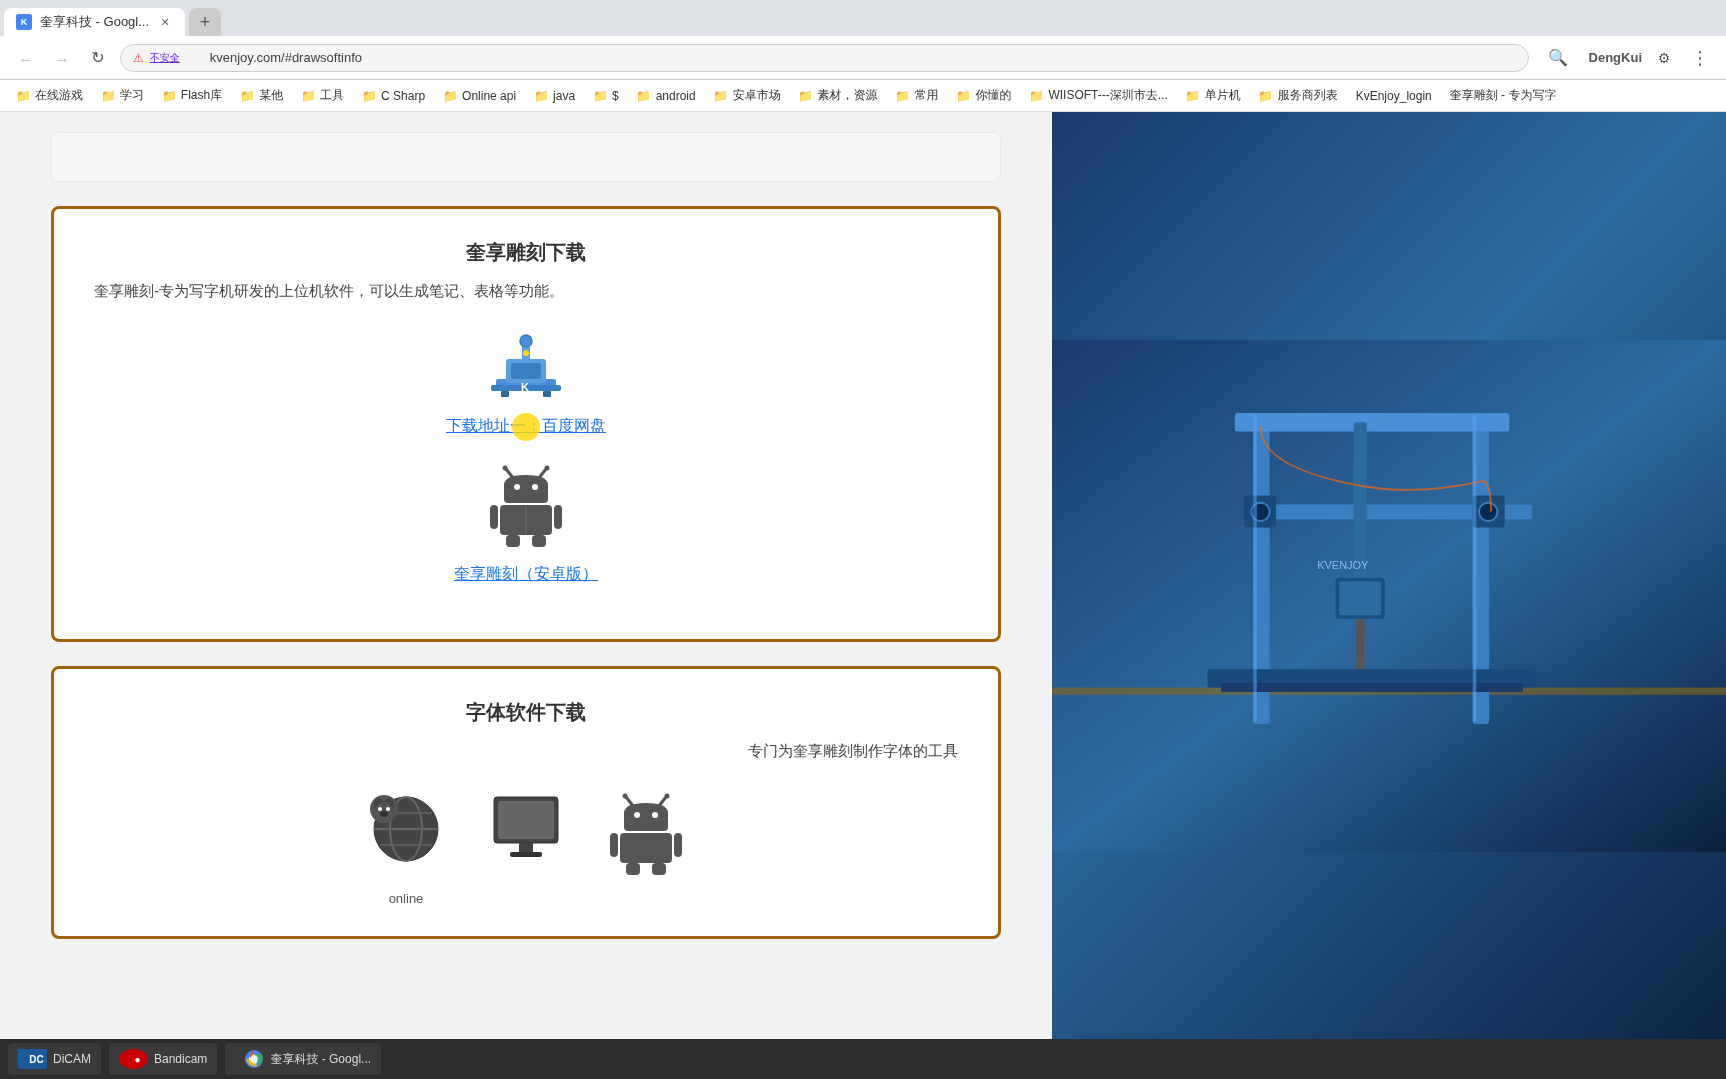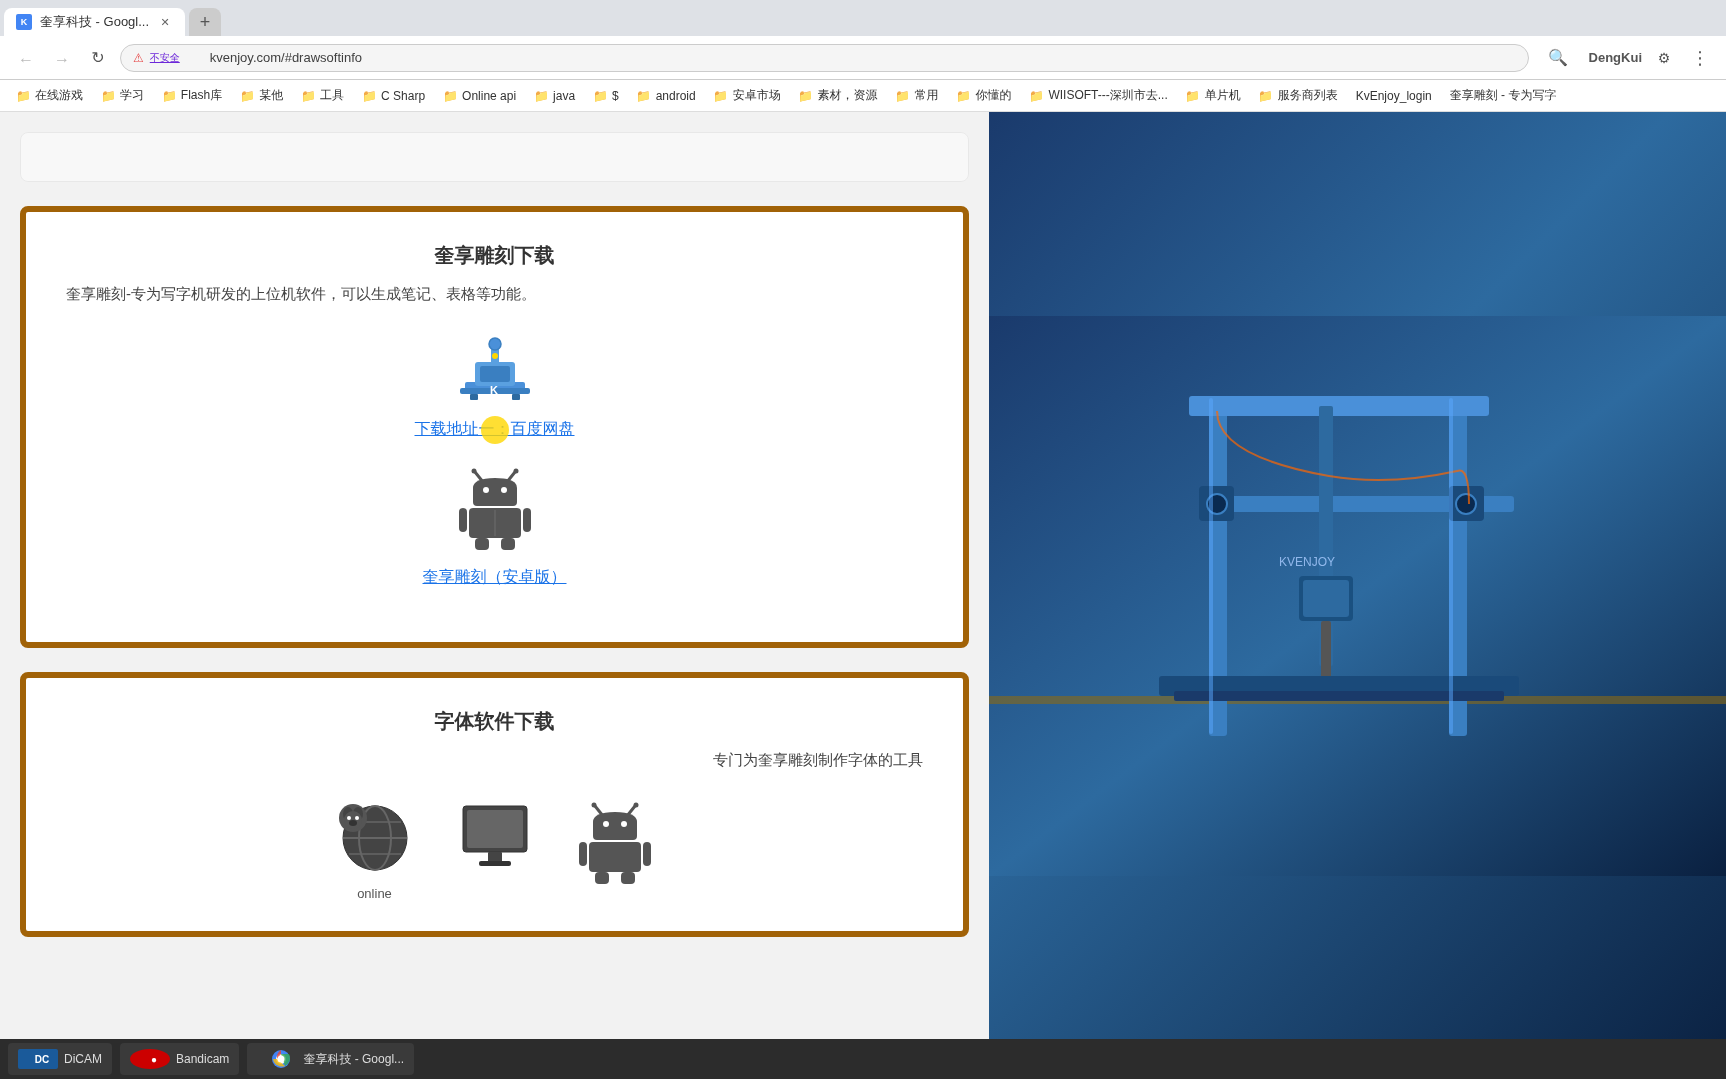--- a/index.html
+++ b/index.html
@@ -27,48 +27,48 @@
     .bookmarks-bar { background: #ffffff; border-bottom: 1px solid #ddd; height: 32px; display: flex; align-items: center; padding: 0 8px; gap: 2px; overflow: hidden; }
     .bookmark { padding: 2px 8px; border-radius: 4px; font-size: 12px; color: #333; cursor: pointer; white-space: nowrap; display: flex; align-items: center; gap: 4px; }
     .bookmark-folder-icon { font-size: 12px; }
 
     
     .browser-content { display: flex; height: calc(1079px - 36px - 44px - 32px); }
 
     .page-area { flex: 1; background: #f2f2f2; overflow-y: auto; padding: 20px 0; }
     .page-inner { max-width: 990px; margin: 0 auto; padding: 0 20px; }
 
-    .card { background: #ffffff; border: 6px solid #a16207; border-radius: 8px; padding: 30px 40px; margin-bottom: 24px; text-align: center; }
+    .card { background: #ffffff; border: 3px solid #a16207; border-radius: 8px; padding: 30px 40px; margin-bottom: 24px; text-align: center; }
 
     .card-title { font-size: 20px; font-weight: bold; color: #333; margin-bottom: 16px; }
     .card-desc { font-size: 15px; color: #444; margin-bottom: 28px; text-align: left; }
 
     .download-section { display: flex; flex-direction: column; align-items: center; margin-bottom: 24px; }
     .download-icon { margin-bottom: 12px; }
     .download-link { color: #1a73e8; text-decoration: underline; font-size: 16px; cursor: pointer; }
 
     
     .cursor-highlight { position: relative; display: inline-block; }
     .cursor-dot { position: absolute; width: 28px; height: 28px; background: #ffd700; border-radius: 50%; opacity: 0.8; top: 50%; left: 50%; transform: translate(-50%, -50%); pointer-events: none; }
 
     
     .android-section { margin-top: 16px; }
 
     
-    .side-panel { width: 737px; background: #1a3a5c; overflow: hidden; flex-shrink: 0; }
+    .side-panel { width: 674px; background: #1a3a5c; overflow: hidden; flex-shrink: 0; }
     .side-panel-img { width: 100%; height: 100%; background: linear-gradient(135deg, #1a3a6c 0%, #2d6a9f 40%, #0a2040 100%); display: flex; align-items: center; justify-content: center; position: relative; overflow: hidden; }
 
     
     .taskbar { background: #2c2c2c; height: 40px; display: flex; align-items: center; padding: 0 8px; gap: 8px; position: fixed; bottom: 0; left: 0; width: 1726px; }
     .taskbar-item { display: flex; align-items: center; gap: 6px; padding: 4px 10px; border-radius: 4px; background: #3a3a3a; cursor: pointer; color: #ddd; font-size: 12px; height: 32px; }
-    .taskbar-icon { width: 40px; height: 20px; border-radius: 2px; display: flex; align-items: center; justify-content: center; font-size: 14px; padding-left: 8px; }
+    .taskbar-icon { width: 29px; height: 20px; border-radius: 2px; display: flex; align-items: center; justify-content: center; font-size: 14px; padding-left: 8px; }
 
     
     .font-icons-row { display: flex; justify-content: center; gap: 40px; margin-top: 20px; }
-    .font-icon-item { display: flex; flex-direction: column; align-items: center; gap: 8px; }
+    .font-icon-item { display: flex; flex-direction: column; align-items: center; gap: 22px; }
   </style>
 </head>
 <body>
 
 <div class="browser-chrome">
 
   <div class="tab-bar">
     <div class="tab">
       <div class="tab-favicon" style="background:#4285f4; border-radius:2px; display:flex;align-items:center;justify-content:center;color:white;font-size:9px;font-weight:bold;">K</div>
       <span>奎享科技 - Googl...</span>

